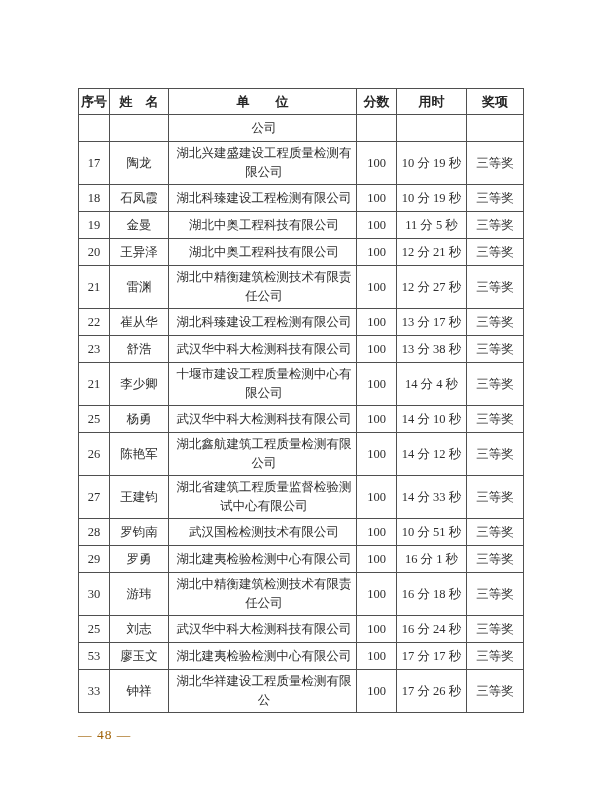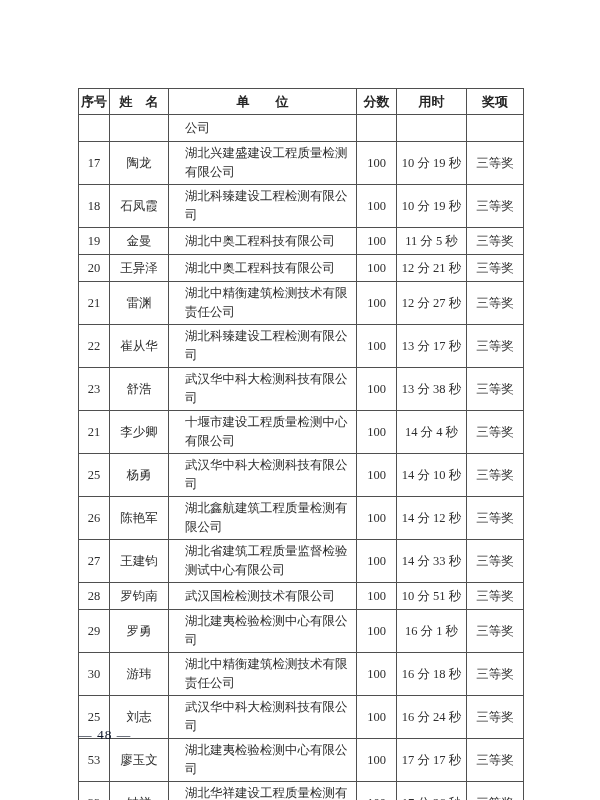--- a/index.html
+++ b/index.html
@@ -41,36 +41,36 @@
   .results-table td {
     font-size: 12.5px;
     line-height: 19px;
     height: 22px;
     padding: 2px 0;
     text-align: center;
     vertical-align: middle;
     word-break: break-all;
   }
   .results-table td.col-unit {
-    text-align: left;
-    padding: 2px 1px 2px 16px;
+    text-align: center;
+    padding: 2px 1px 2px 4px;
   }
   .col-w-no    { width: 31px; }
   .col-w-name  { width: 59px; }
   .col-w-unit  { width: 188px; }
   .col-w-score { width: 40px; }
   .col-w-time  { width: 70px; }
   .col-w-award { width: 57px; }
   .footer {
     position: absolute;
     left: 78px;
     top: 727px;
     font-size: 13.5px;
     letter-spacing: 1px;
-    color: #0f172a;
+    color: #a16207;
   }
 </style>
 </head>
 <body>
 
 <div class="page">
 
   <table class="results-table">
     <colgroup>
       <col class="col-w-no">

